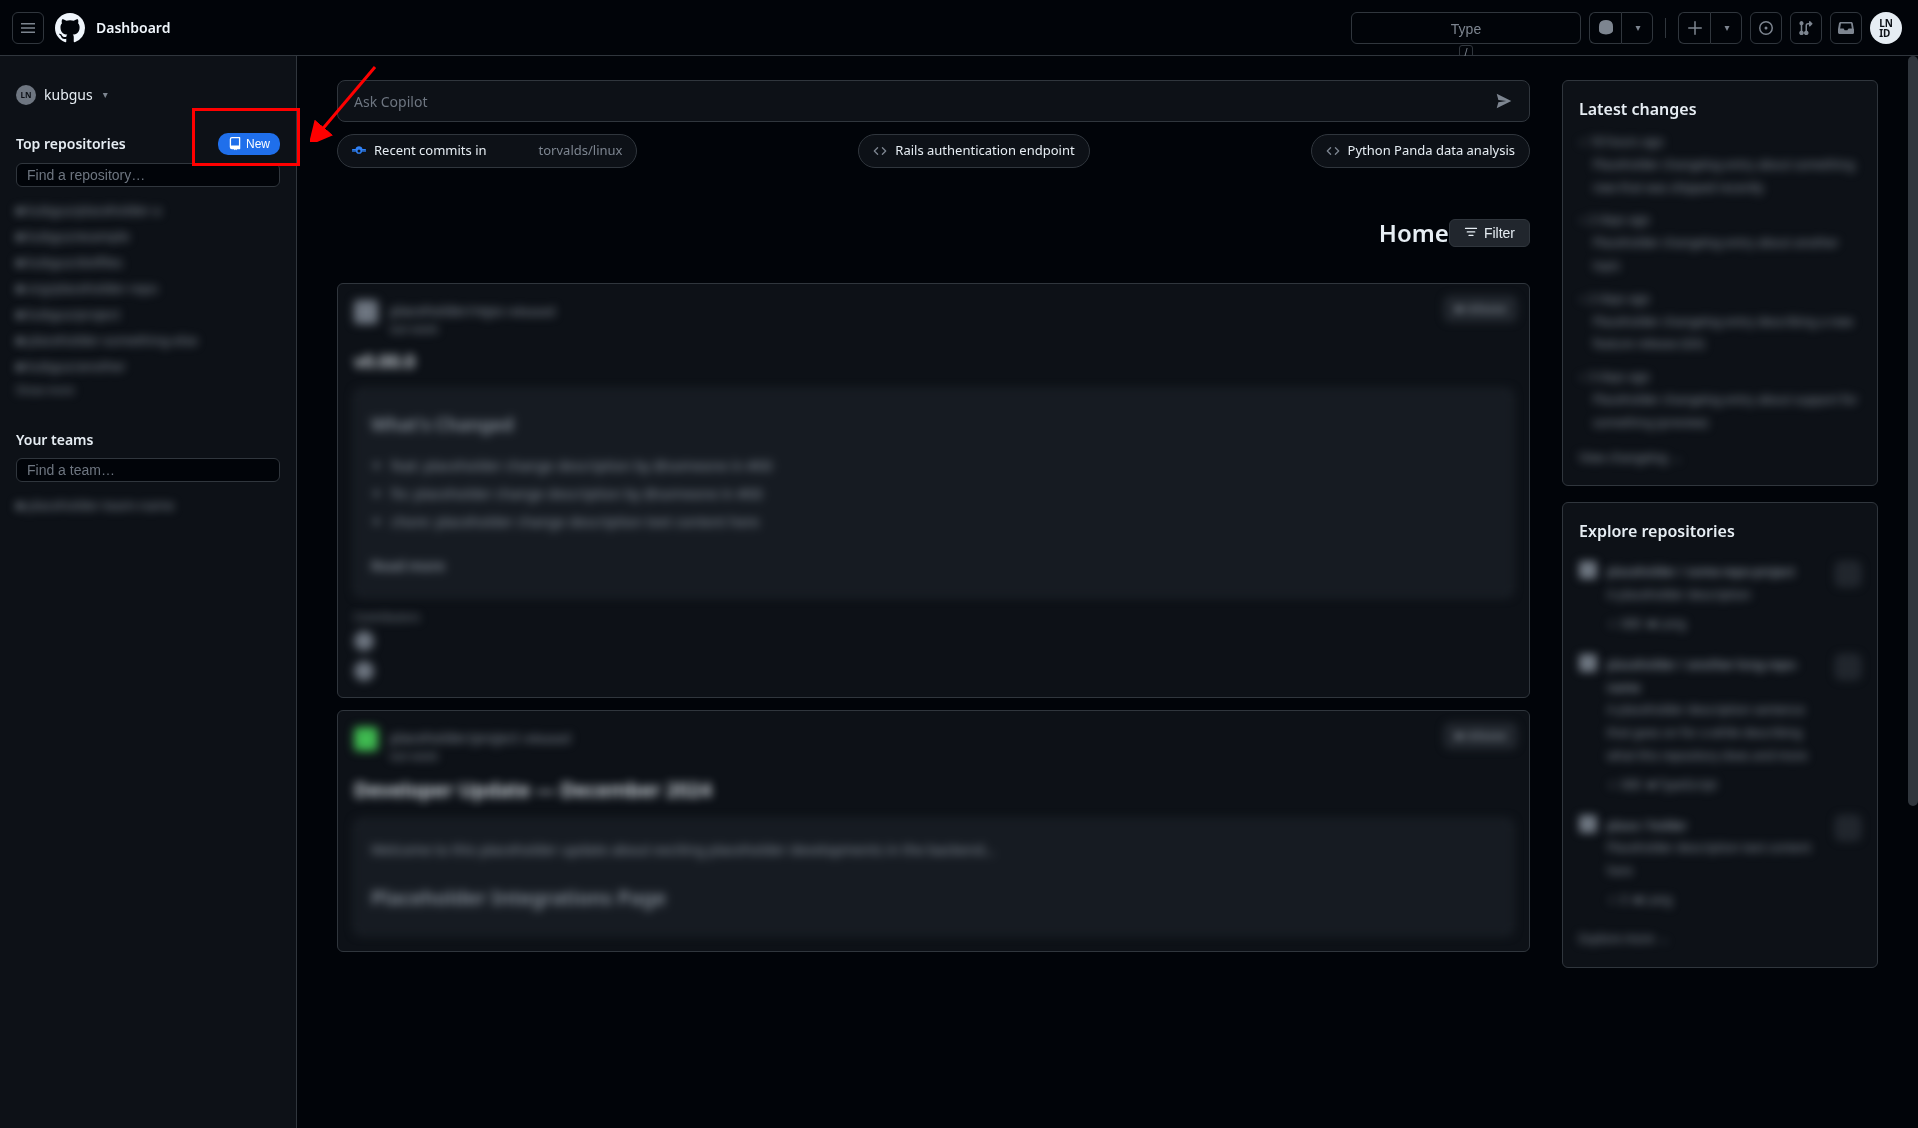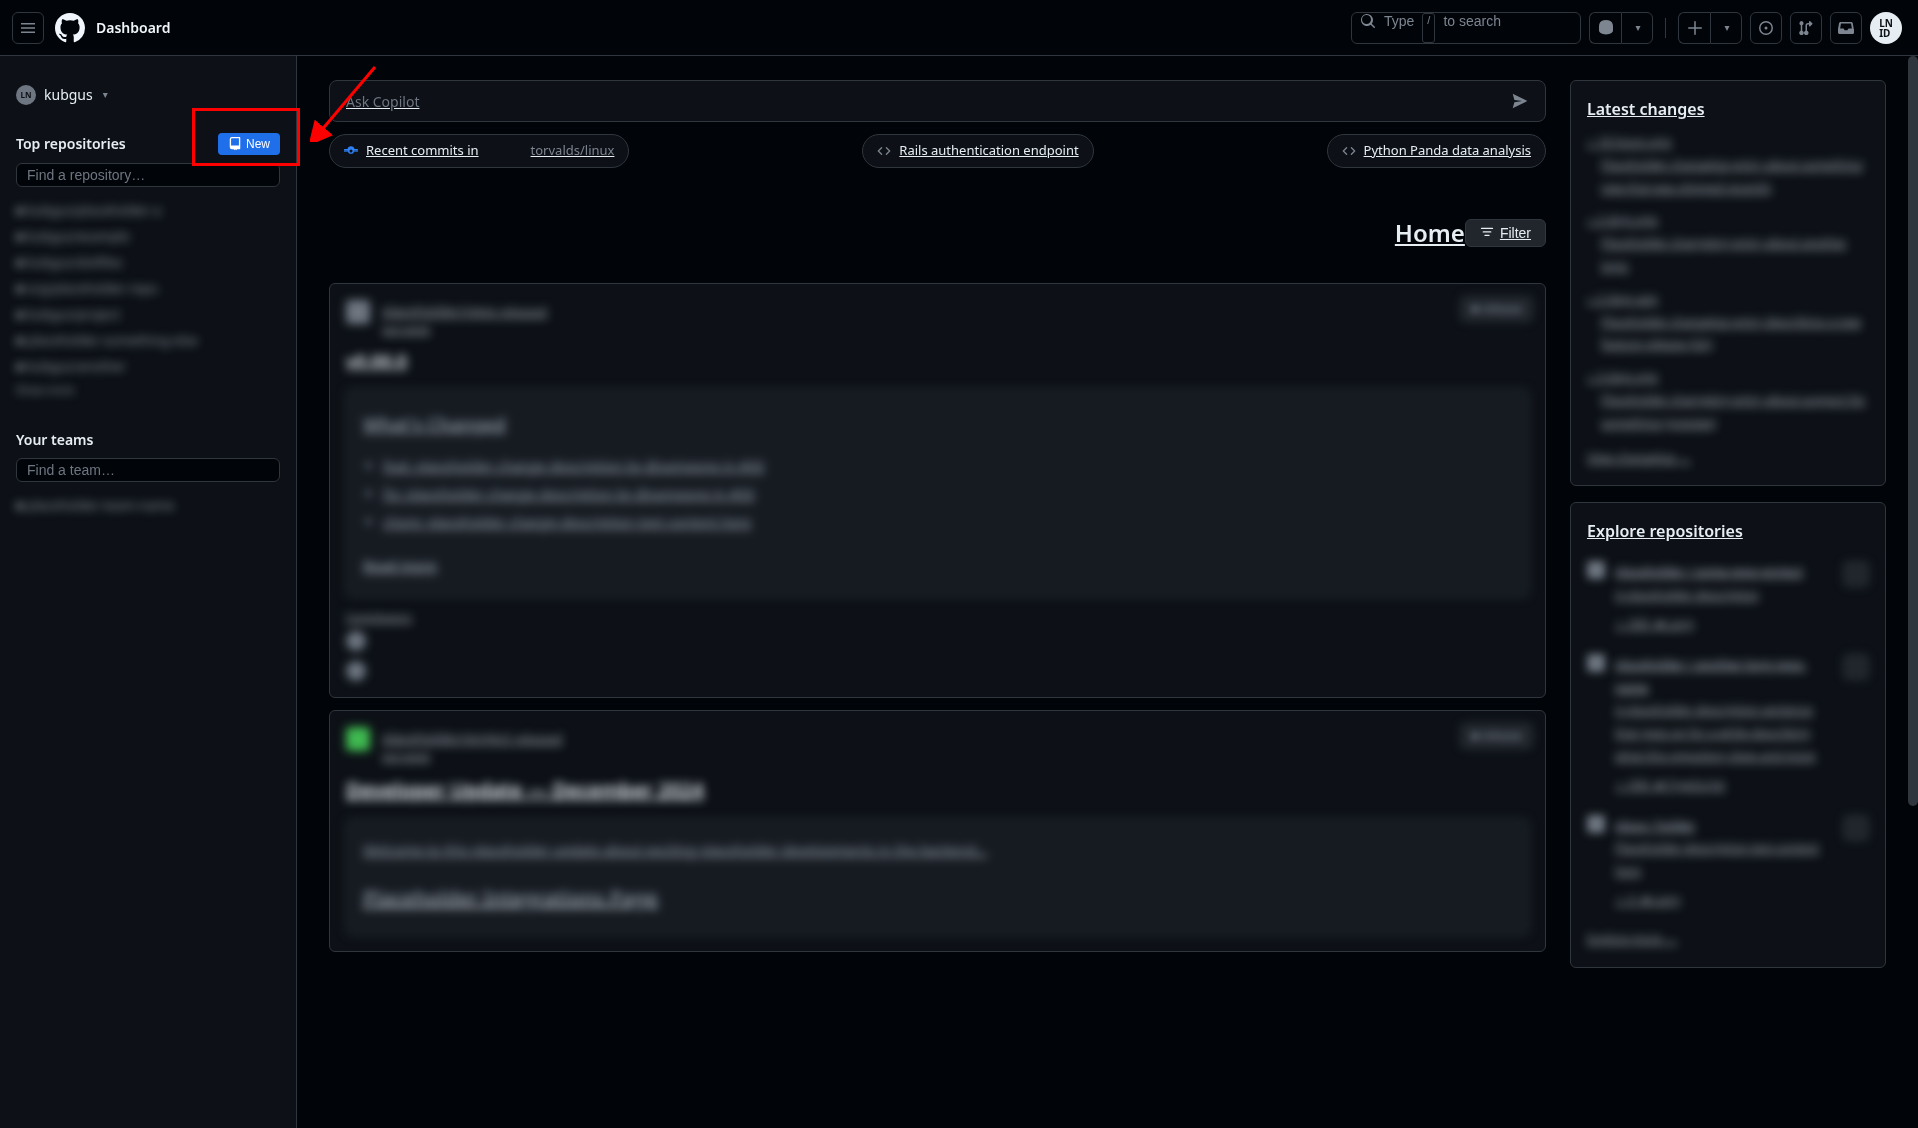--- a/index.html
+++ b/index.html
@@ -33,24 +33,24 @@
   .header-left{display:flex;align-items:center;gap:10px;}
   .hamburger{
     width:32px;height:32px;display:flex;align-items:center;justify-content:center;
     border:1px solid var(--border);border-radius:6px;background:transparent;color:var(--muted);cursor:pointer;
   }
   .logo{width:32px;height:32px;display:flex;align-items:center;justify-content:center;color:#f0f6fc;}
   .header-title{font-weight:600;font-size:14px;color:#f0f6fc;}
   .header-spacer{flex:1;}
   .header-right{display:flex;align-items:center;gap:8px;}
   .search-bar{
-    display:flex;gap:8px;
+    display:flex;align-items:center;gap:8px;
     width:230px;height:32px;padding:0 8px;
     border:1px solid var(--border);border-radius:6px;color:var(--muted);
-    font-size:14px;background:transparent;cursor:pointer;
+    font-size:14px;background:transparent;cursor:pointer;flex-direction:column;
   }
   .kbd{border:1px solid var(--border);border-radius:3px;padding:0 4px;font-size:11px;color:var(--muted);}
   .icon-btn{
     height:32px;min-width:32px;padding:0 6px;display:flex;align-items:center;justify-content:center;gap:4px;
     border:1px solid var(--border);border-radius:6px;background:transparent;color:#7d8590;cursor:pointer;
   }
   .icon-btn.split{border-top-right-radius:0;border-bottom-right-radius:0;border-right:none;}
   .icon-btn.split-right{border-top-left-radius:0;border-bottom-left-radius:0;padding:0 6px;}
   .vdiv{width:1px;height:20px;background:var(--border);margin:0 4px;}
   .avatar-circle{
@@ -61,31 +61,31 @@
   .sidebar{
     width:297px;flex-shrink:0;background:var(--sidebar-bg);border-right:1px solid var(--border);
     padding:24px 16px;
   }
   .context-switcher{display:flex;align-items:center;gap:8px;padding:4px 0;cursor:pointer;}
   .mini-avatar{width:20px;height:20px;border-radius:50%;background:#6e7681;display:flex;align-items:center;justify-content:center;font-size:8px;font-weight:700;color:#0d1117;}
   .sb-heading-row{display:flex;justify-content:space-between;margin-top:24px;}
   .sb-heading{font-size:14px;font-weight:600;color:var(--text);}
   .new-btn{
     display:inline-flex;align-items:center;gap:4px;
-    background:var(--btn-primary);color:#fff;border:none;border-radius:4px;
+    background:var(--btn-primary);color:#fff;border:none;border-radius:10px;
     padding:4px 10px;font-size:12px;font-weight:500;cursor:pointer;
   }
   .sb-input{
     margin-top:8px;width:100%;height:24px;padding:0 10px;
     border:1px solid var(--border);border-radius:6px;background:#010409;color:var(--text);font-size:14px;
   }
   .sb-input::placeholder{color:var(--muted2);}
   .blur-line{filter:blur(5px);color:#8b949e;font-size:13px;line-height:2;white-space:nowrap;}
   .blur-line.sm{font-size:11px;}
-  .main{flex:1;display:flex;gap:24px;padding:24px 32px;background:var(--bg);overflow:auto;text-decoration:underline;}
+  .main{flex:1;display:flex;gap:32px;padding:24px 40px;background:var(--bg);overflow:auto;}
   .feed-col{flex:1;min-width:0;}
   .right-col{width:316px;flex-shrink:0;display:flex;flex-direction:column;gap:16px;}
   .copilot{
     display:flex;align-items:center;gap:8px;
     height:42px;padding:0 16px;border:1px solid var(--border);border-radius:8px;
     background:#0d1117;color:var(--muted2);cursor:text;
   }
   .copilot-text{flex:1;}
   .chips{display:flex;gap:8px;margin-top:12px;flex-wrap:wrap;justify-content:space-between;}
   .chip{

